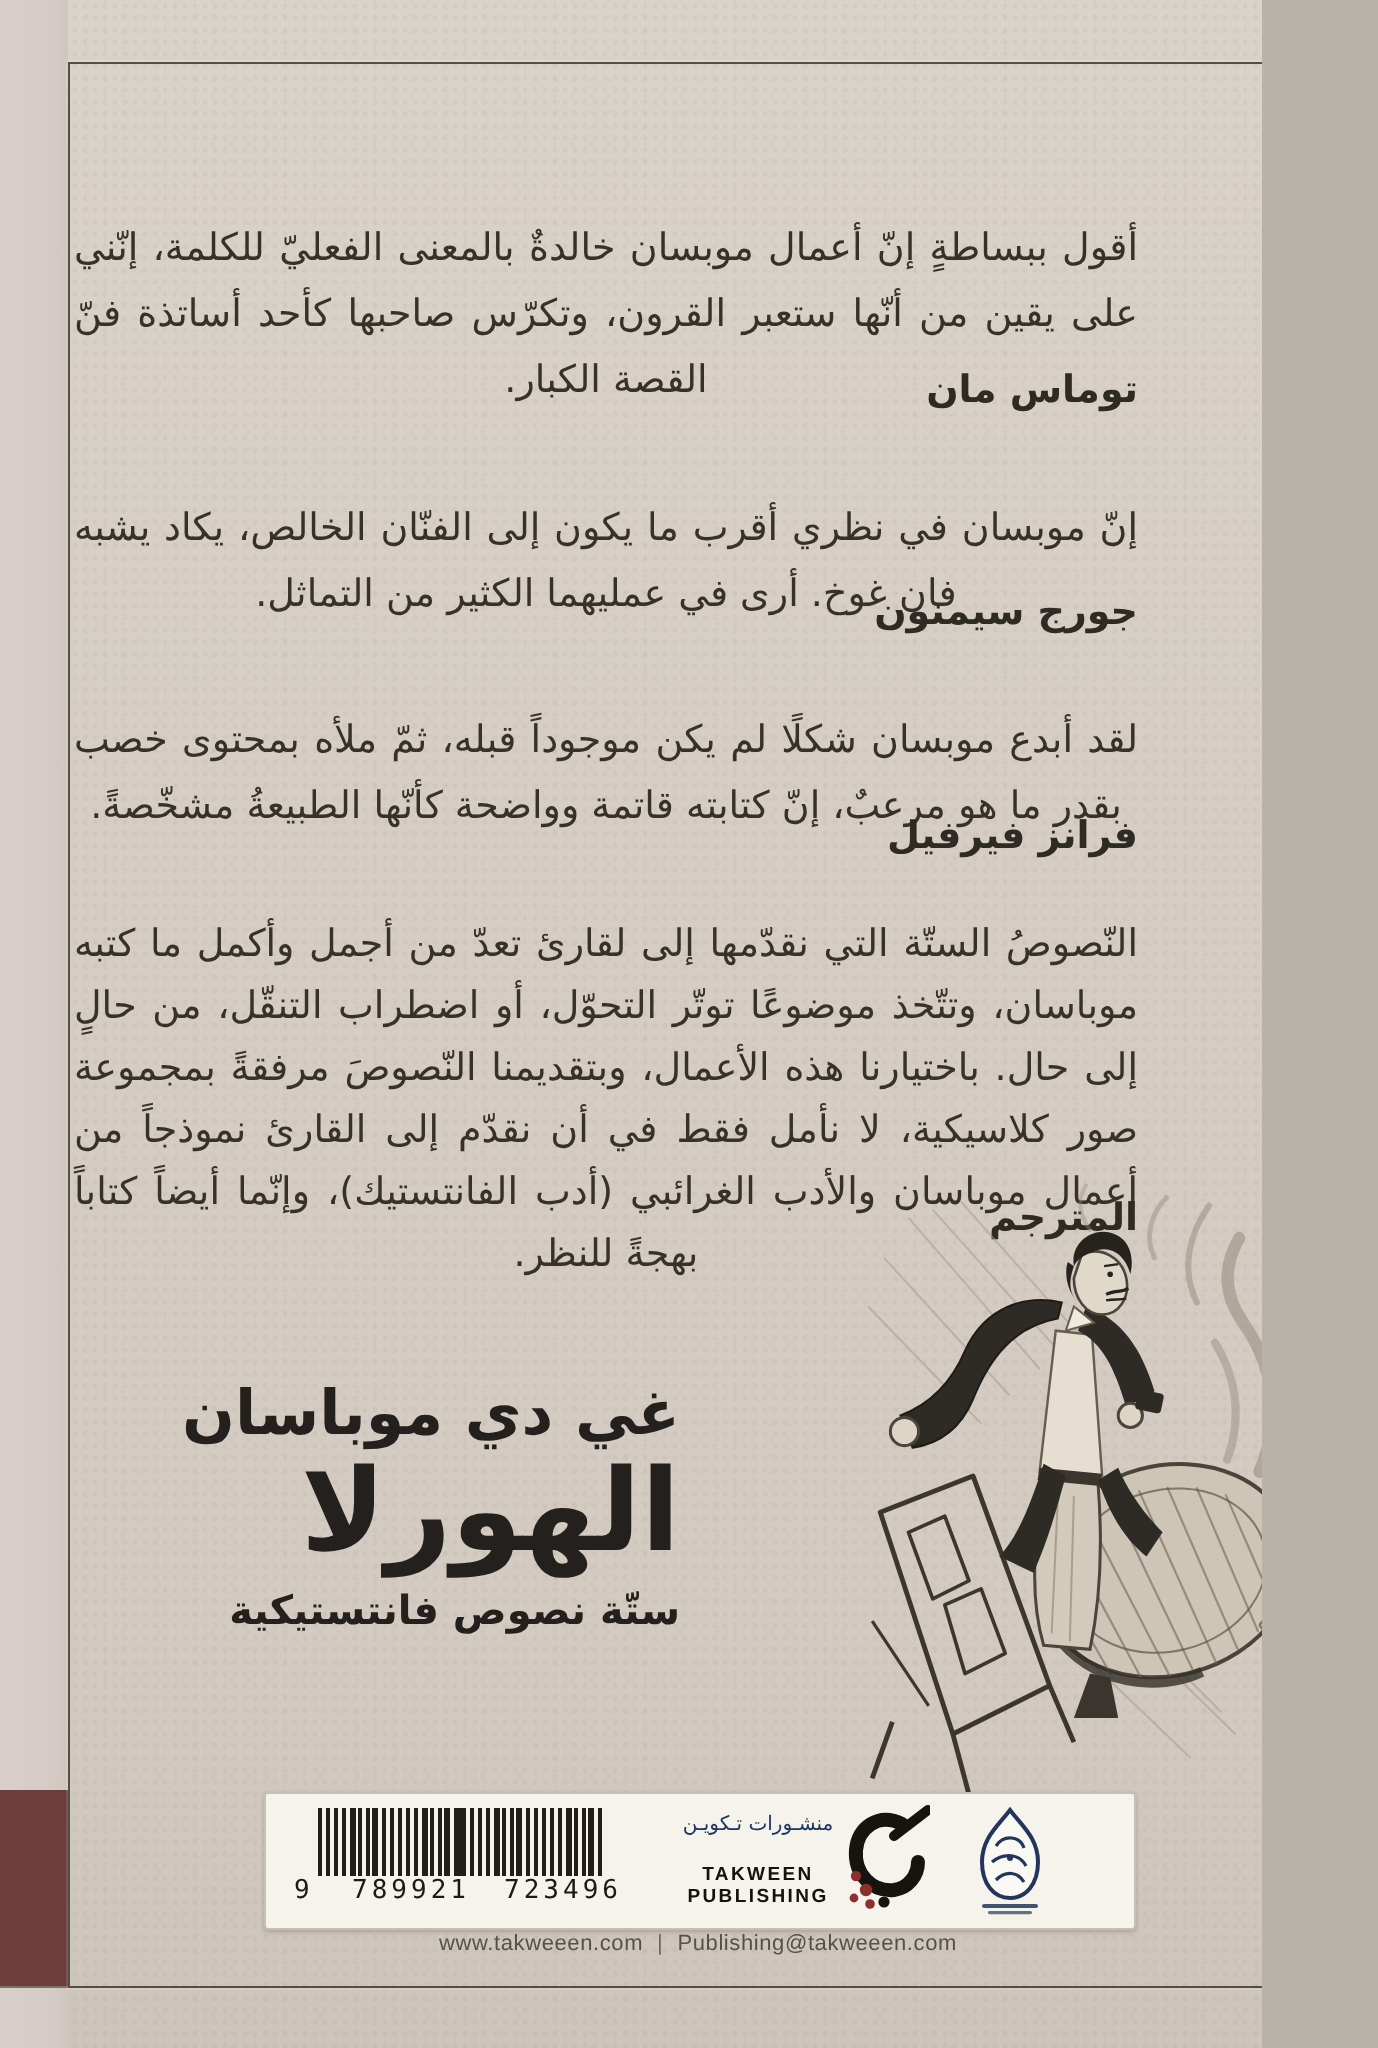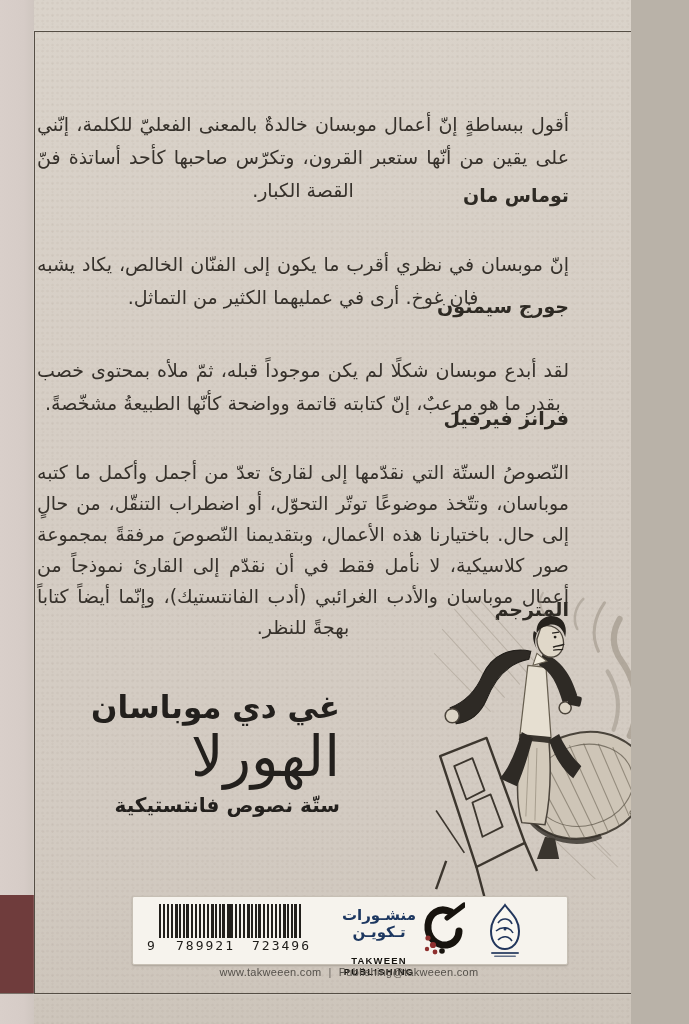--- a/index.html
+++ b/index.html
@@ -31,41 +31,41 @@
   .quote-attr{
     position:absolute; right:62px; width:532px; direction:rtl;
     color:#2e2a24; font-size:19px; font-weight:bold; text-align:right;
   }
   .q1{top:89px;} .a1{top:184px;}
   .q2{top:229px;} .a2{top:295px;}
   .q3{top:335px;} .a3{top:407px;}
   .q4{top:438px; line-height:31px;} .a4{top:598px;}
   .title-block{position:absolute; right:291px; top:690px; direction:rtl; text-align:right; color:#23201d;}
   .book-author{font-size:31px; font-weight:bold; letter-spacing:0; line-height:1.1;}
-  .book-title{font-size:57px; font-weight:normal; line-height:1.02; margin-top:3px; letter-spacing:-1px;}
+  .book-title{font-size:57px; font-weight:bold; line-height:1.02; margin-top:3px; letter-spacing:-1px;}
   .book-subtitle{font-size:20px; font-weight:bold; margin-top:8px;}
   .illustration{position:absolute; left:424px; top:586px; width:242px; height:318px;}
   .label-bar{
     position:absolute; left:132px; top:896px; width:434px; height:67px;
     background:#f6f3ed; border:1px solid #c6bfb4; border-radius:2px;
     box-shadow:0 1px 2px rgba(60,50,40,0.25);
   }
   .barcode{position:absolute; left:14px; top:7px; width:164px; height:52px;}
   .bars{position:absolute; left:12px; top:0; width:142px; height:36px;
     background:
       repeating-linear-gradient(90deg,#221f1b 0 2px, transparent 2px 4px),
       repeating-linear-gradient(90deg,#221f1b 0 1px, transparent 1px 9px);}
   .guard{position:absolute; top:0; width:2px; height:45px; background:#221f1b;}
   .guard.gl{left:12px;} .guard.gm{left:82px;} .guard.gr{left:152px;}
   .digits{position:absolute; left:0; top:34px; width:164px; display:flex; align-items:flex-end;
     font-family:"DejaVu Sans Mono", monospace; font-size:13px; color:#1c1a17; background:transparent;}
   .digits .prefix{width:12px; text-align:left;}
   .digits .grp{flex:1; text-align:right; letter-spacing:2px; background:#f6f3ed;}
   .publisher-block{position:absolute; left:184px; top:10px; width:124px; text-align:center;}
-  .pub-ar{font-size:15px; font-weight:bold; color:#1d3760; direction:rtl; line-height:1.15;}
+  .pub-ar{font-size:10px; font-weight:normal; color:#1d3760; direction:rtl; line-height:1.15;}
   .pub-en{font-size:9.5px; font-weight:bold; color:#15130f; letter-spacing:1.2px; margin-top:13px;
     font-family:"Liberation Sans", sans-serif;}
   .brush-logo{position:absolute; left:288px; top:5px; width:44px; height:56px;}
   .partner-logo{position:absolute; left:352px; top:6px; width:40px; height:57px;}
   .footer-contact{
     position:absolute; left:132px; top:966px; width:434px; text-align:center;
     font-size:11px; color:#54504a; letter-spacing:0.3px;
     font-family:"Liberation Sans", sans-serif;
   }
   .footer-contact .sep{margin:0 7px; color:#6b6660;}

